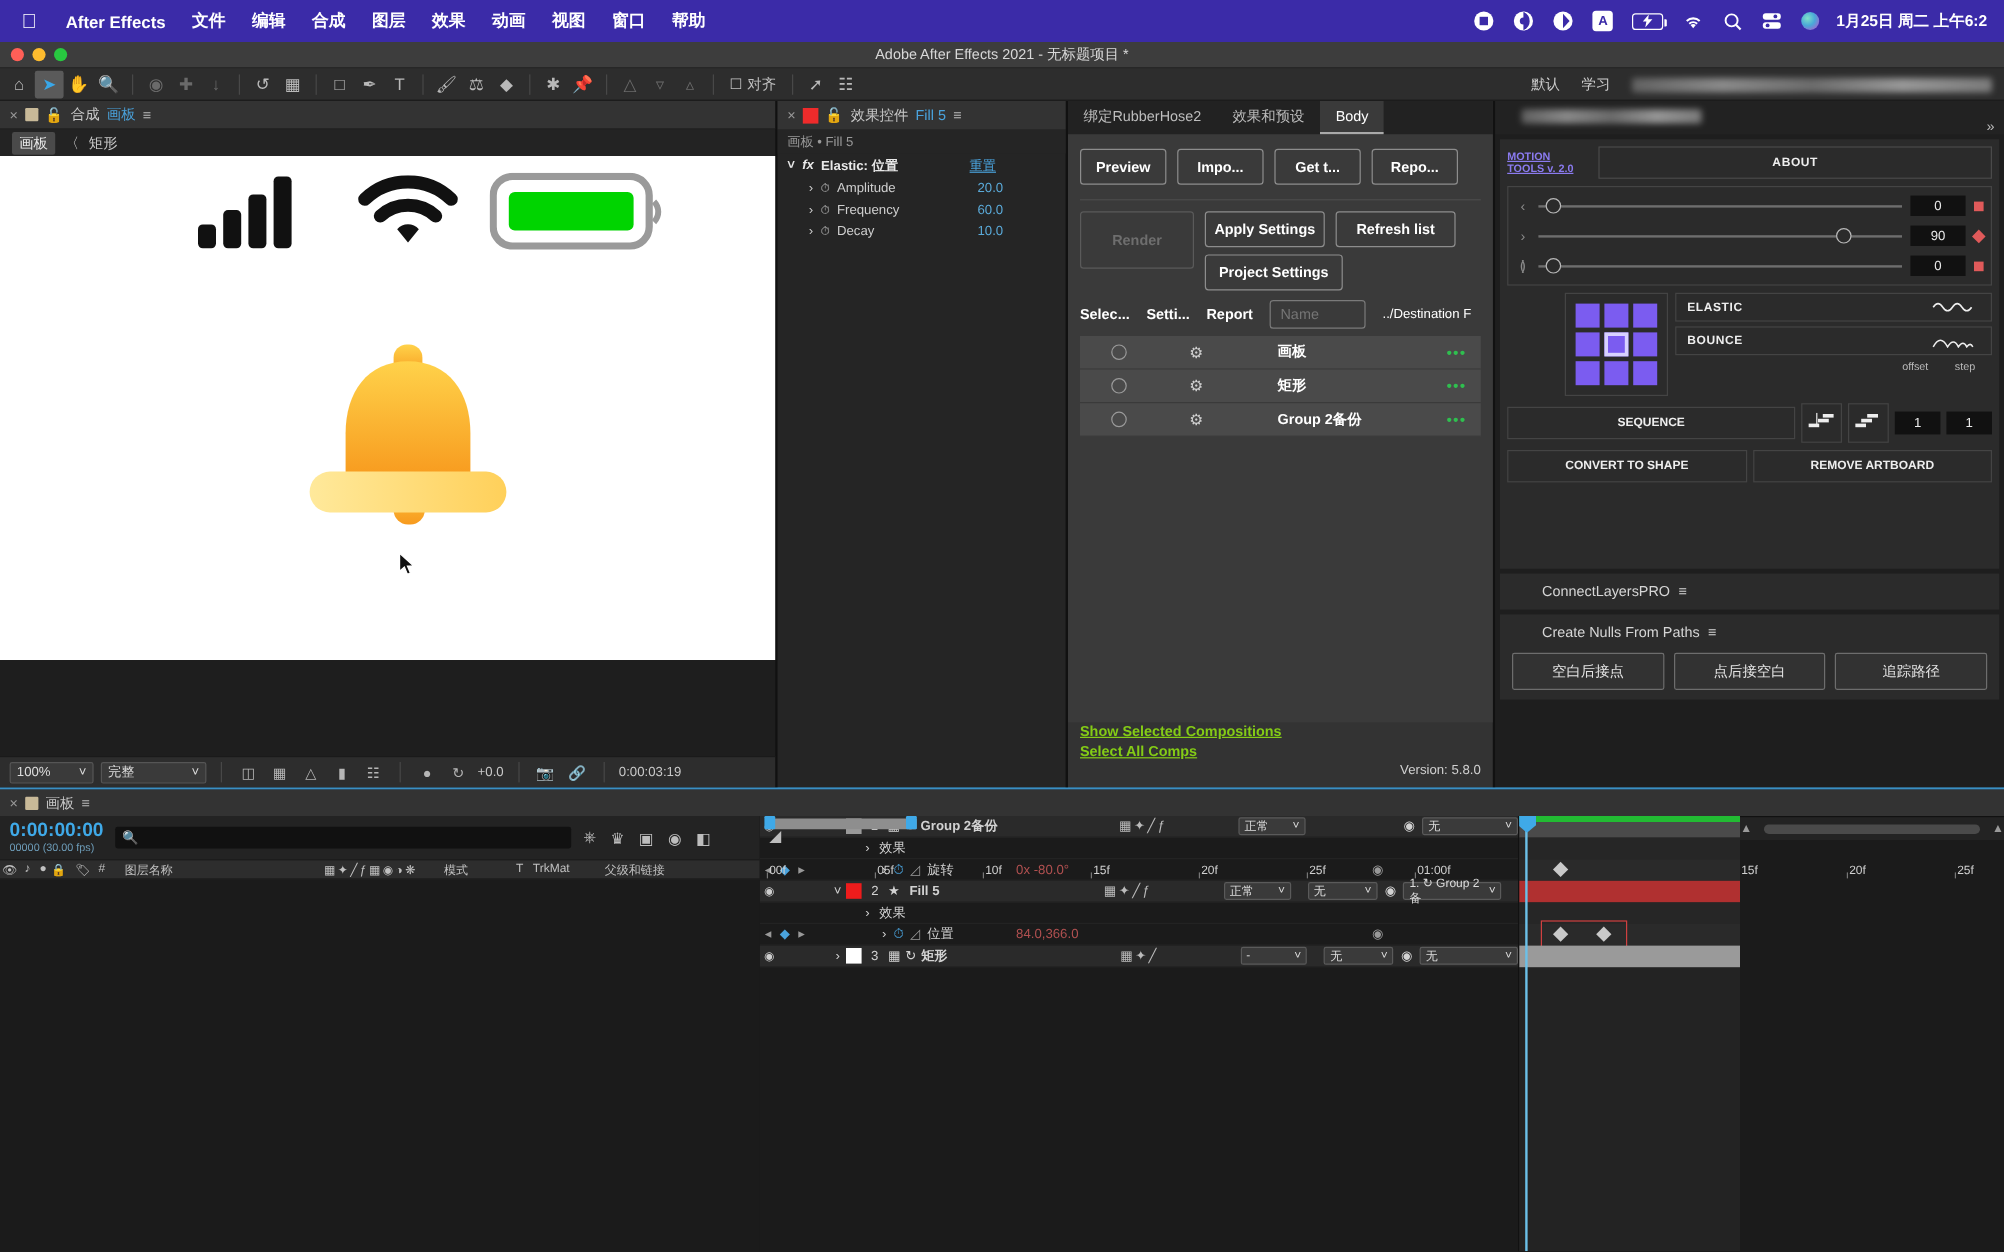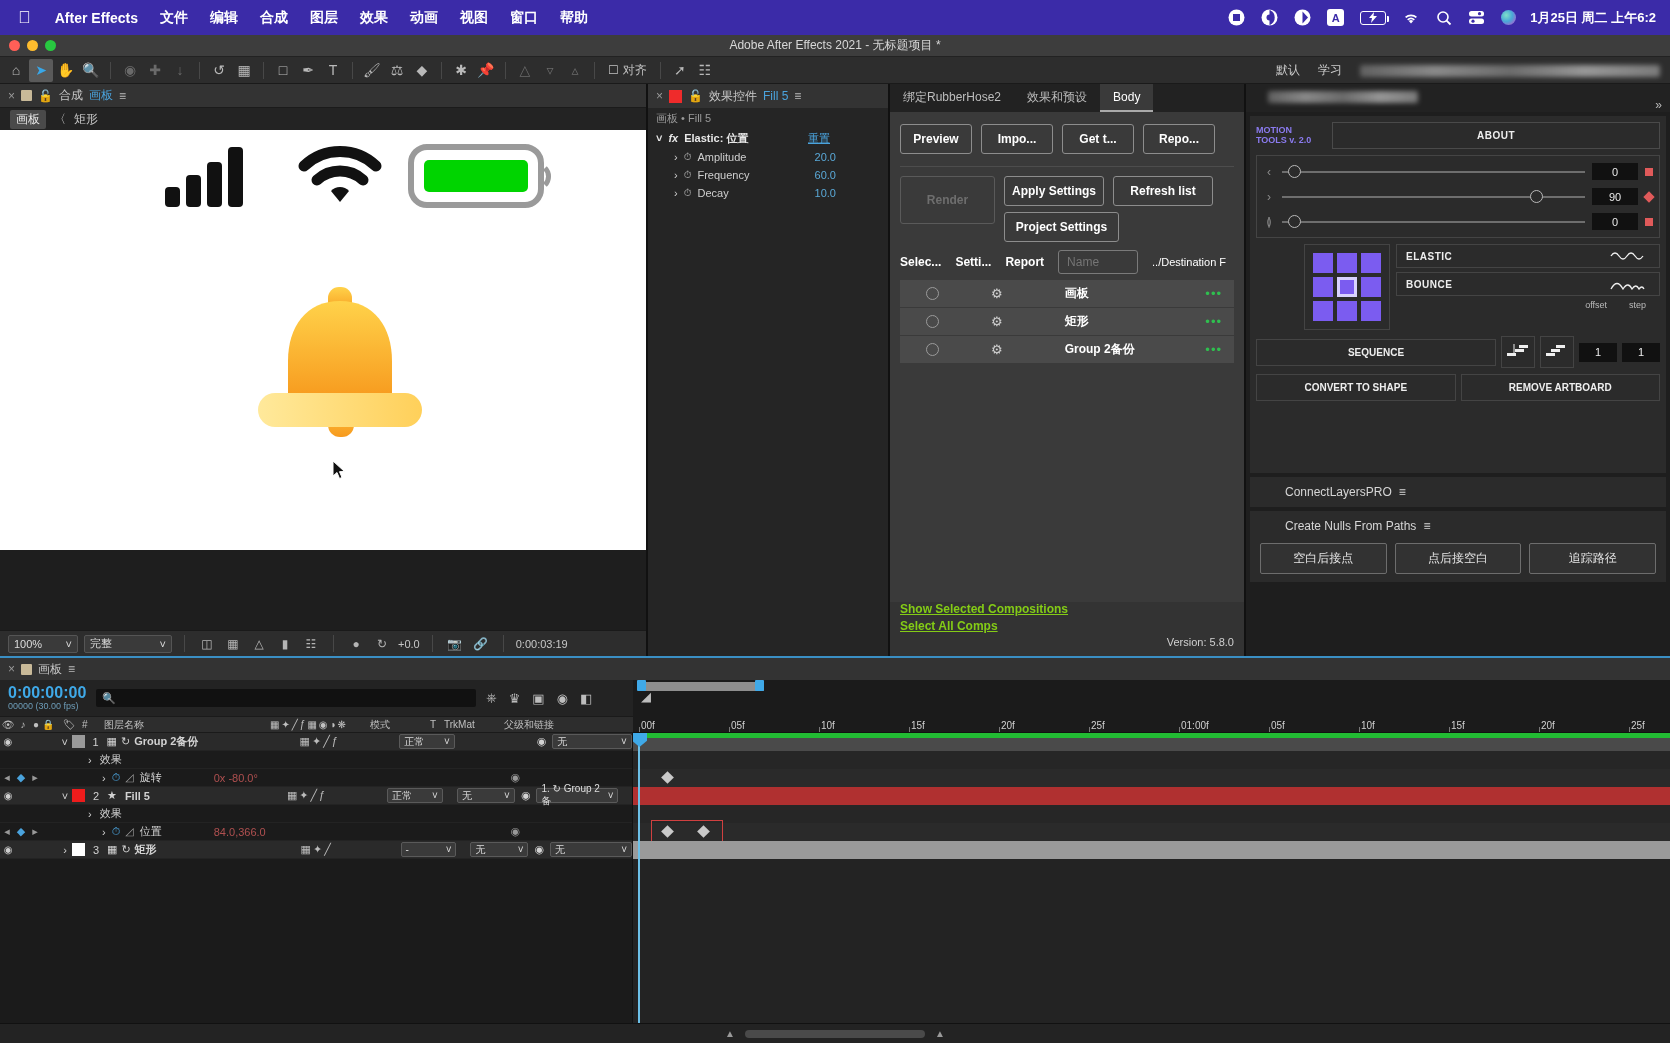--- a/index.html
+++ b/index.html
@@ -103,21 +103,21 @@
   .lrow .dots{margin-left:auto;margin-right:12px;color:#2fbf4f;letter-spacing:1px;font-size:13px;}
   .scriptfoot{padding:0 10px 8px;display:flex;flex-direction:column;gap:3px;}
   .lnk{color:#84cc16;font-weight:bold;font-size:12px;text-decoration:underline;}
   .ver{color:#d0d0d0;font-size:11px;text-align:right;}
 
   
   .rail{flex:1;background:#1e1e1e;display:flex;flex-direction:column;}
   .railtabs{height:28px;background:#222;display:flex;align-items:flex-end;}
   .mtpanel{background:#2b2b2b;margin:4px;padding:6px;display:flex;flex-direction:column;gap:6px;}
   .mthead{display:flex;align-items:center;gap:6px;}
-  .mtlogo{color:#8b7bf0;font-size:9px;font-weight:bold;line-height:1.1;min-width:70px;}
+  .mtlogo{color:#8b7bf0;font-size:9px;font-weight:bold;line-height:1.1;min-width:70px;text-decoration:underline;}
   .mtabout{flex:1;border:1px solid #4a4a4a;background:#2b2b2b;color:#eee;font-size:10px;font-weight:bold;
            text-align:center;padding:7px 0;letter-spacing:.5px;}
   .mtbox{border:1px solid #444;padding:7px 6px;display:flex;flex-direction:column;gap:8px;}
   .slrow{display:flex;align-items:center;gap:7px;}
   .slico{color:#8a8a8a;font-size:12px;width:12px;text-align:center;}
   .track{flex:1;height:2px;background:#6e6e6e;position:relative;}
   .knob{width:13px;height:13px;border:1.6px solid #b9b9b9;border-radius:50%;background:#2b2b2b;position:absolute;top:-6px;}
   .numf{width:46px;height:17px;background:#111;color:#e8e8e8;font-size:11px;
         display:flex;align-items:center;justify-content:center;}
   .dot{width:8px;height:8px;background:#e05a5a;}
@@ -602,21 +602,21 @@
 </div>
 
 <div class="tl">
   <div class="tlhdr">
     <span class="xclose">×</span>
     <span class="sw"></span>
     <span>画板</span>
     <span class="hamb">≡</span>
   </div>
 
-  <div style="display:flex;flex:1;flex-direction:column;overflow:hidden">
+  <div style="display:flex;flex:1;flex-direction:row;overflow:hidden">
     <div style="display:flex">
       <div style="width:633px">
         <div class="tcbar">
           <div>
             <div class="tcode">0:00:00:00</div>
             <div class="tcsub">00000 (30.00 fps)</div>
           </div>
           <div class="search">
             <span>🔍</span>
             <span></span>

